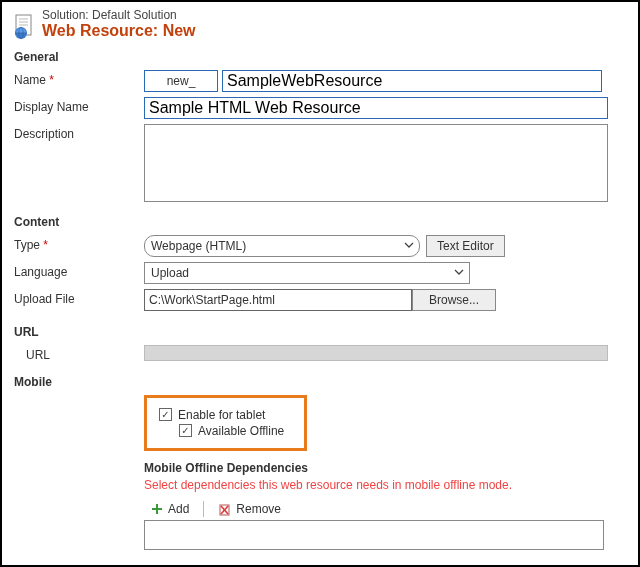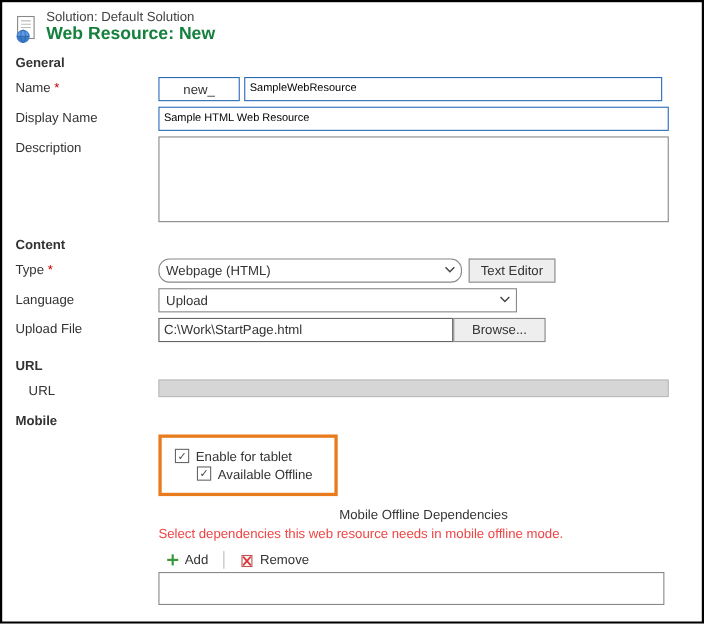--- a/index.html
+++ b/index.html
@@ -29,21 +29,21 @@
     height: 26px;
     margin-top: 2px;
   }
   .solution-line {
     font-size: 12px;
     color: #444;
   }
   .page-title {
     font-size: 16px;
     font-weight: bold;
-    color: #15803d;
+    color: #c2410c;
     line-height: 1.1;
   }
   .section-head {
     font-weight: bold;
     font-size: 12px;
     margin: 10px 0 6px 0;
   }
   .row {
     display: flex;
     align-items: flex-start;
@@ -68,21 +68,21 @@
     border: 1px solid #2a6ab5;
     font-size: 12px;
     background: #fff;
     vertical-align: top;
     margin-right: 4px;
   }
   input[type=text].txt {
     height: 22px;
     border: 1px solid #2a6ab5;
     padding: 0 4px;
-    font-size: 10px;
+    font-size: 16px;
     font-family: inherit;
     background: #fff;
   }
   .name-val { width: 380px; }
   .full { width: 464px; }
   textarea.desc {
     width: 464px;
     height: 78px;
     border: 1px solid #888;
     resize: none;
@@ -168,21 +168,21 @@
     width: 13px;
     height: 13px;
     border: 1px solid #666;
     display: inline-flex;
     align-items: center;
     justify-content: center;
     font-size: 10px;
     color: #444;
   }
   .indent { margin-left: 20px; }
-  .bold13 { font-weight: normal; font-size: 12px; margin-top:10px;text-align:center; }
+  .bold13 { font-weight: bold; font-size: 12px; margin-top:10px; }
   .hint { font-size: 12px; color: #ef4444; margin: 3px 0 6px 0; }
   .toolbar {
     display: flex;
     align-items: center;
     gap: 4px;
     padding: 3px 0;
   }
   .tb-btn {
     display: inline-flex;
     align-items: center;

